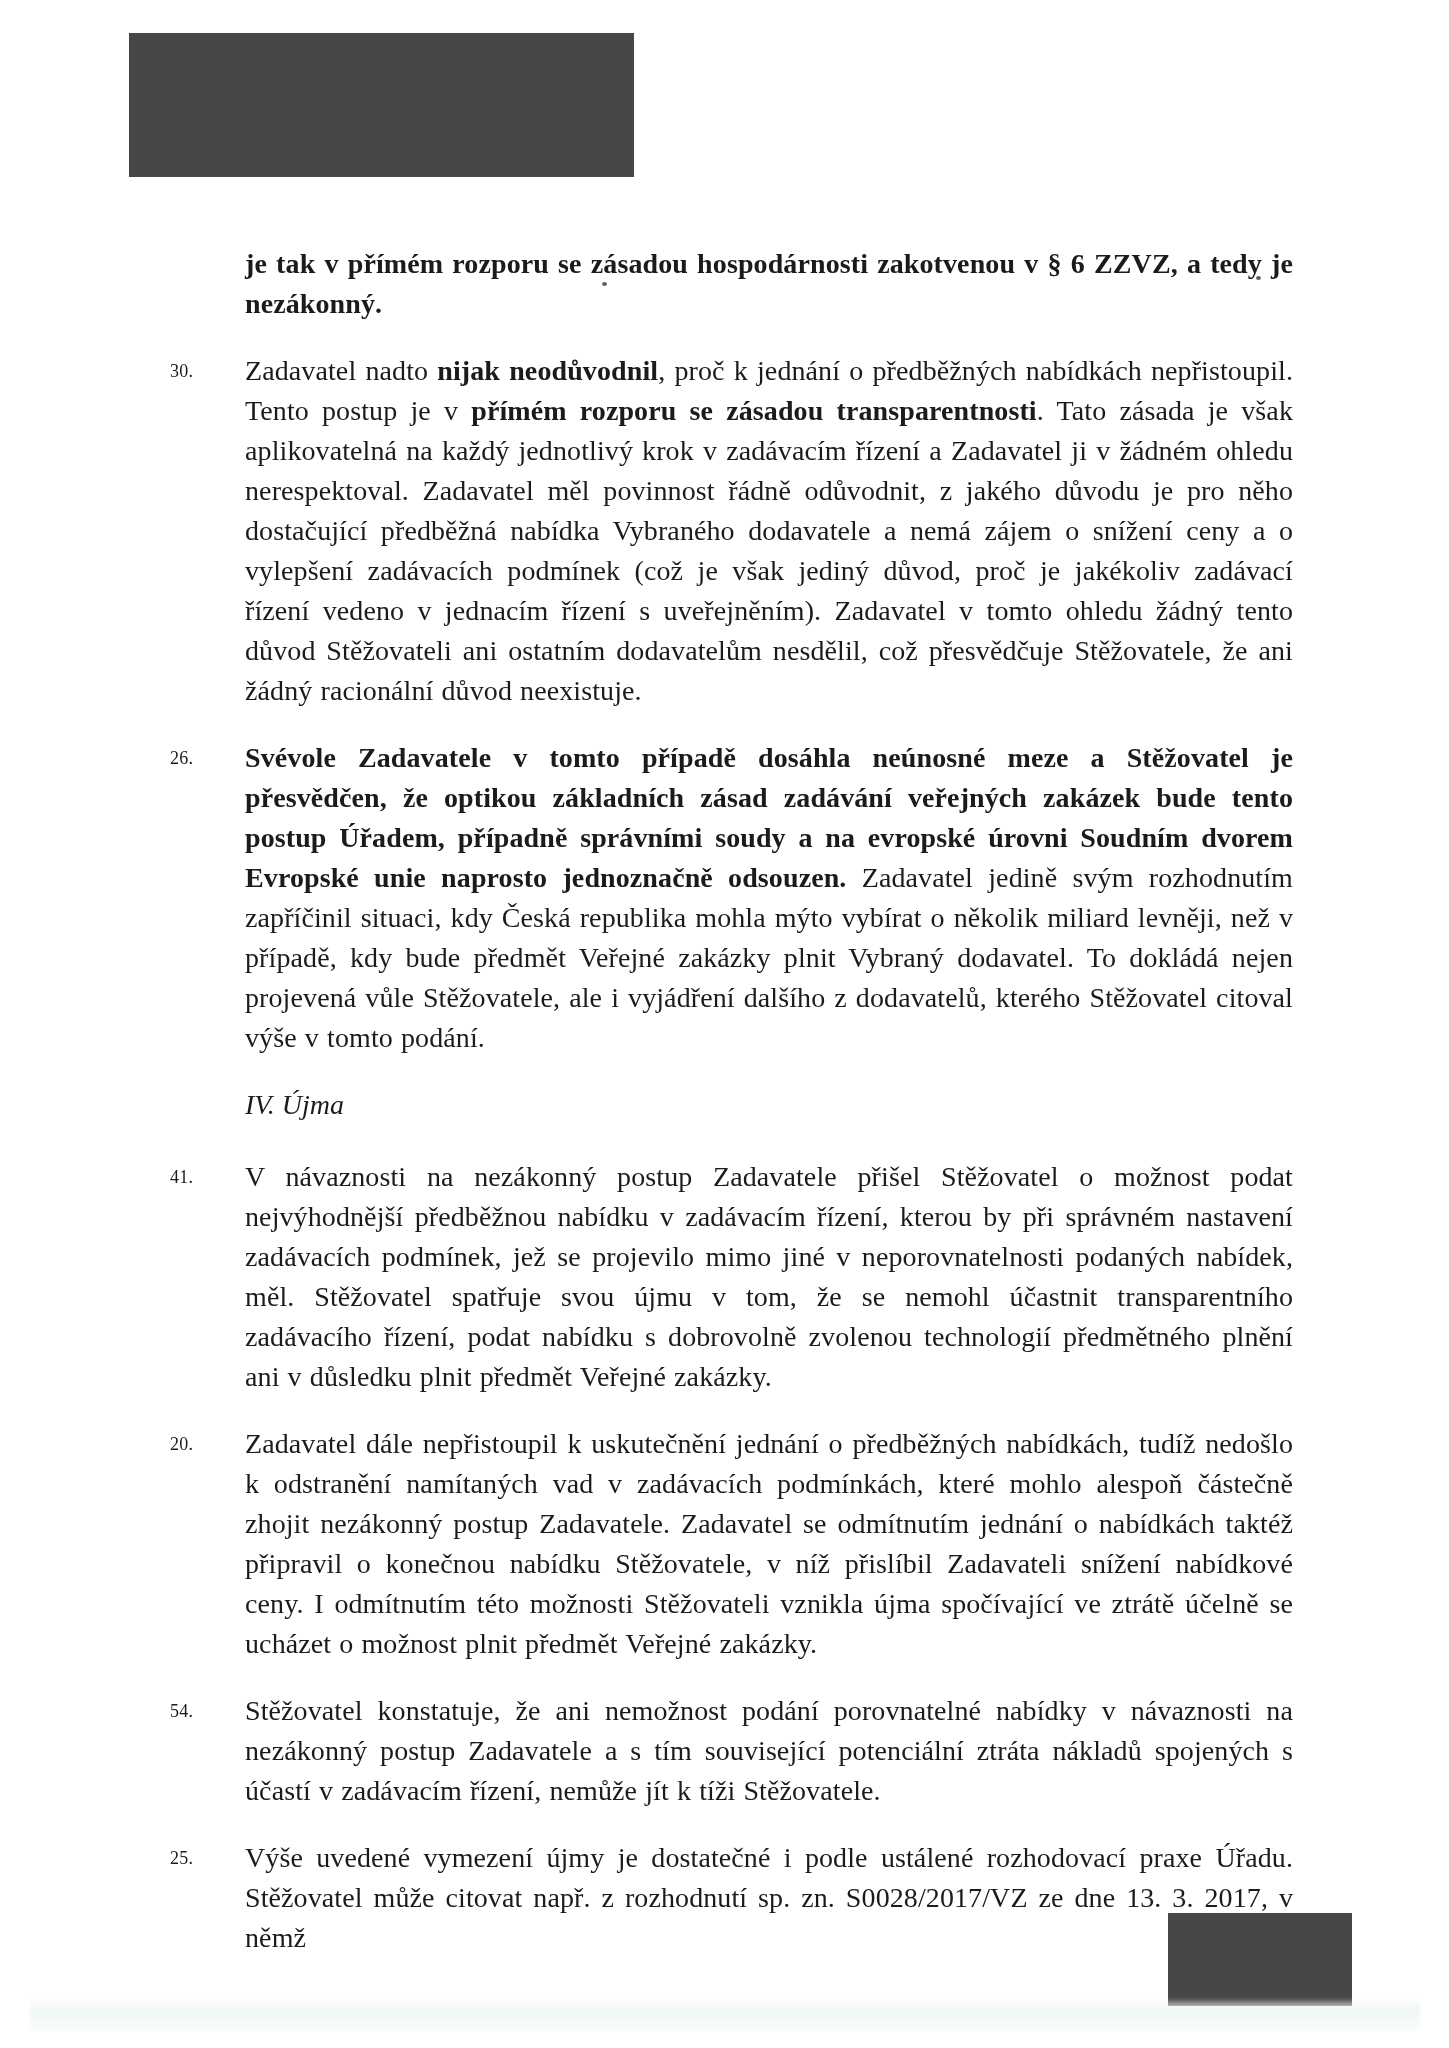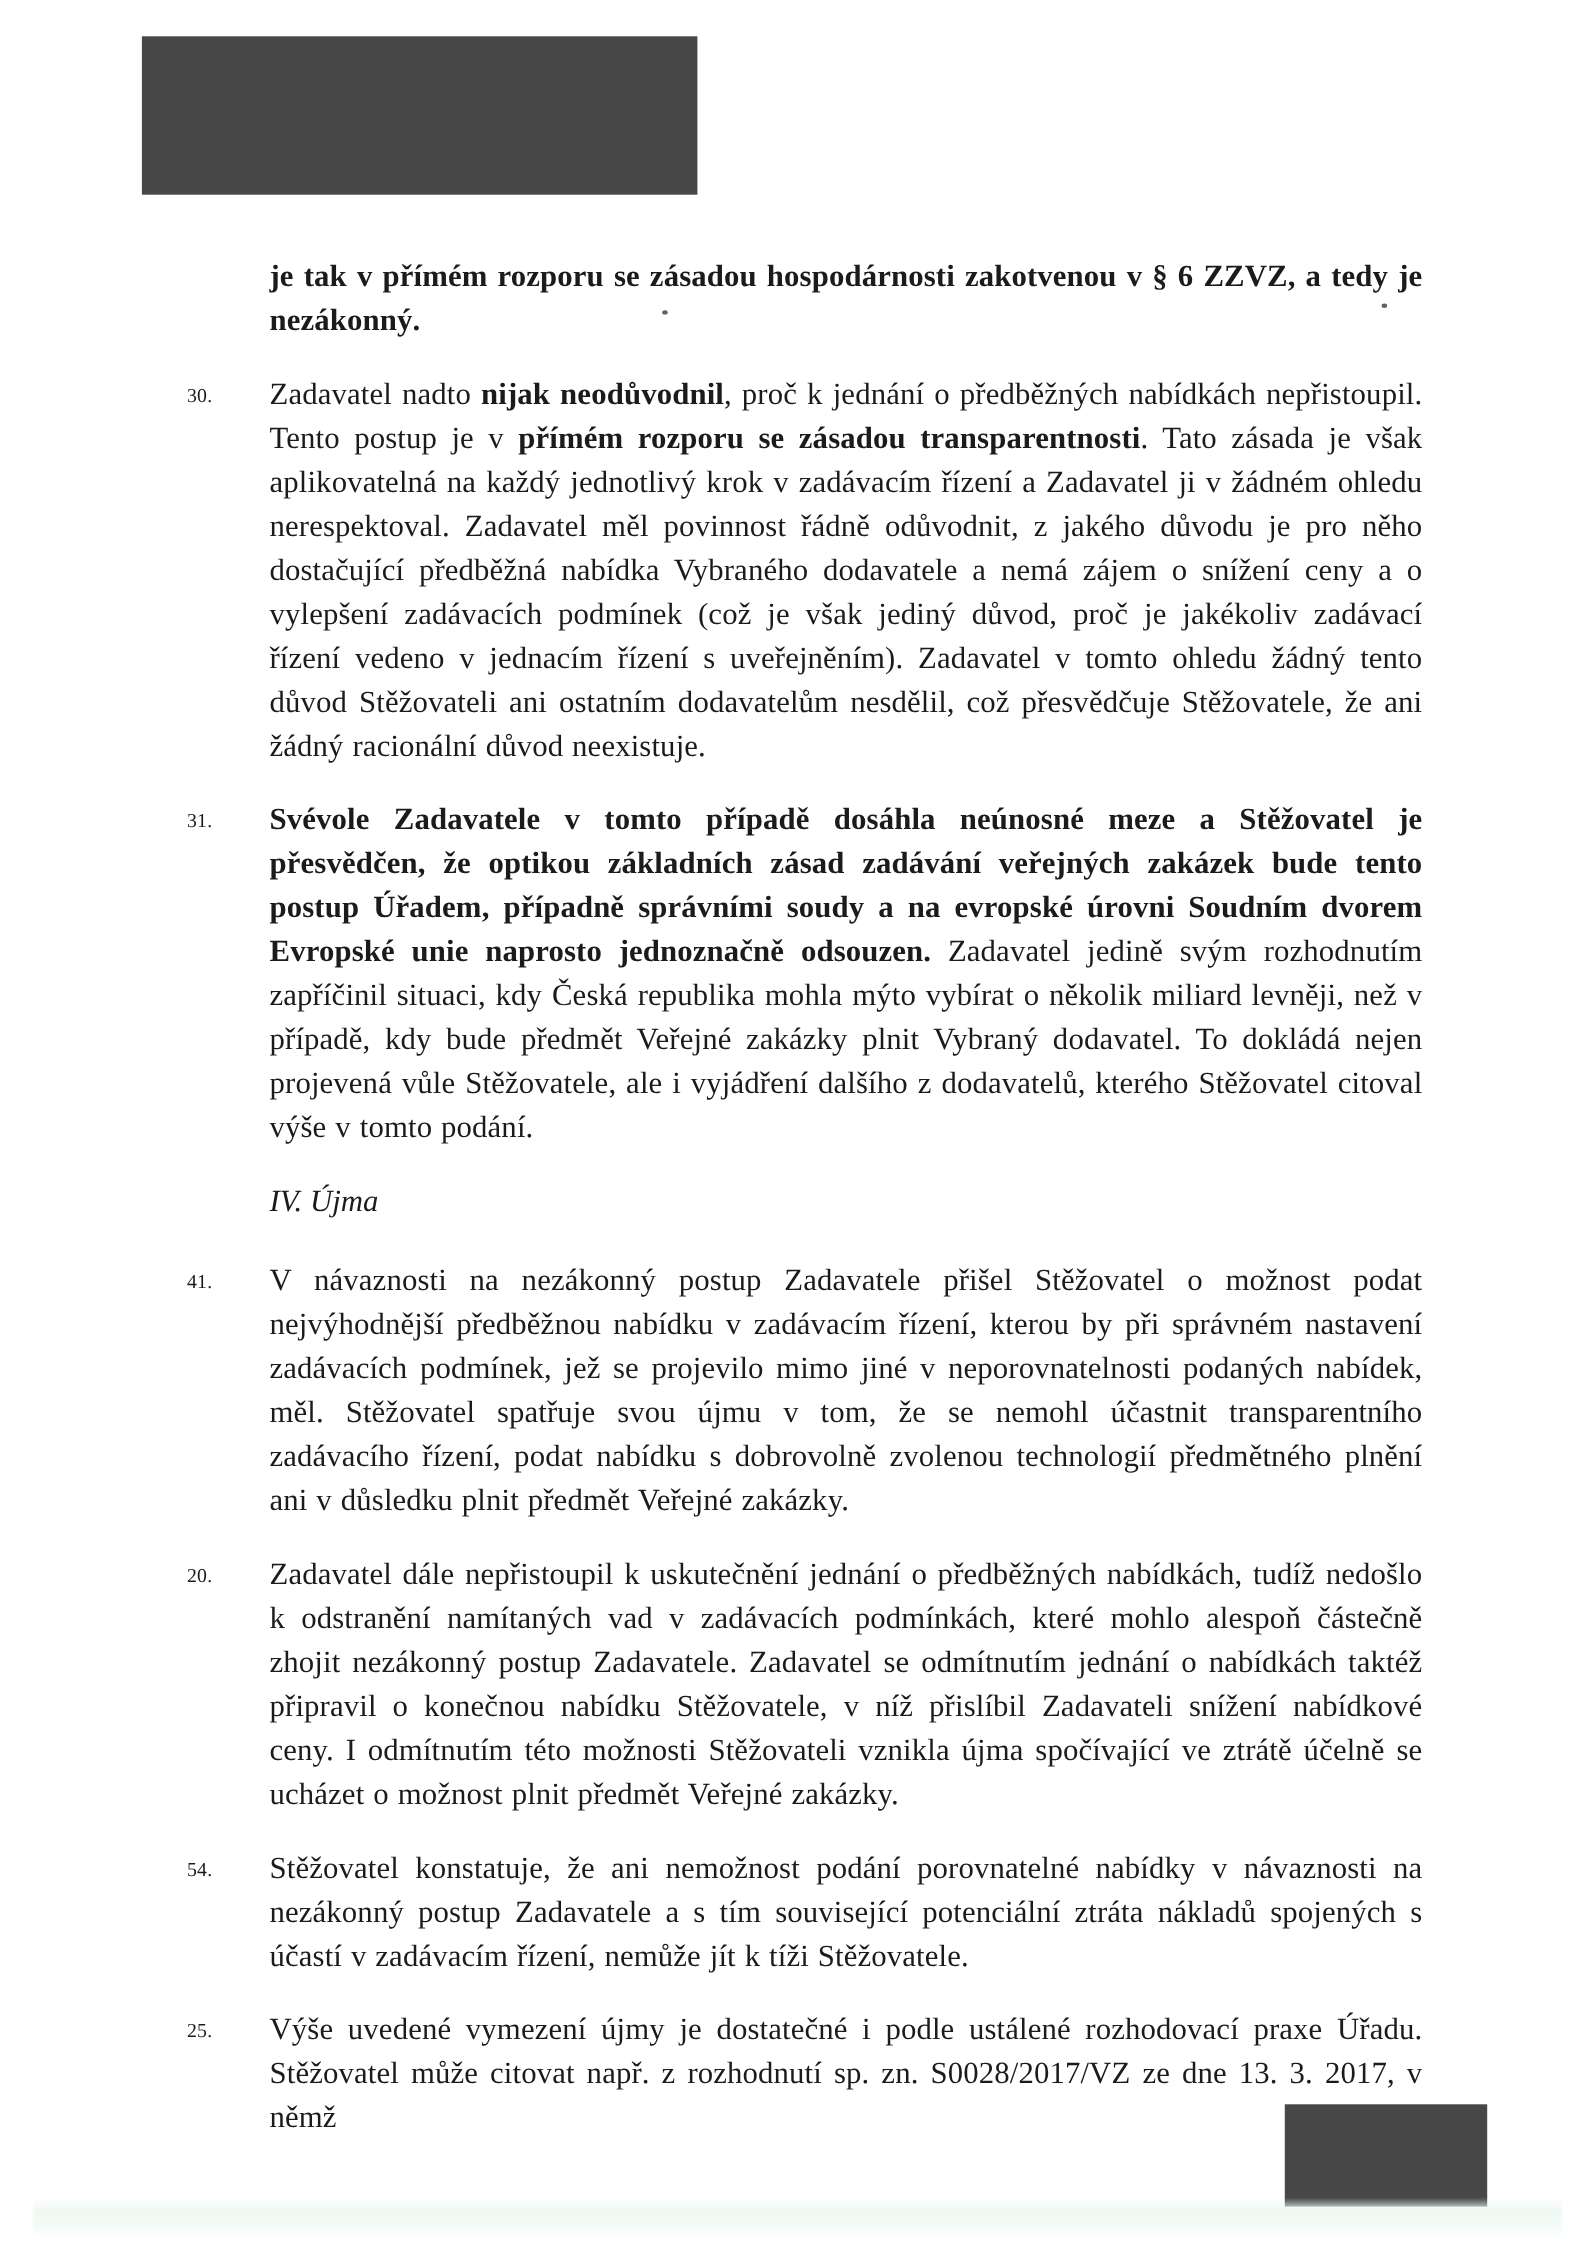--- a/index.html
+++ b/index.html
@@ -54,21 +54,21 @@
   .speck-2 { left: 1256px; top: 276px; }
   .content {
     position: absolute;
     left: 170px;
     top: 228px;
     width: 1123px;
   }
   .para-row {
     display: flex;
     align-items: flex-start;
-    margin: 4px 0 27px 0;
+    margin: 16px 0 27px 0;
     justify-content: center;
   }
   .para-num {
     flex: 0 0 75px;
     font-size: 18px;
     line-height: 40px;
     letter-spacing: 0.2px;
   }
   .para-text {
     flex: 1 1 auto;
@@ -98,21 +98,21 @@
   <div class="content" id="doc-content">
       <div class="para-row">
         <div class="para-num"></div>
         <div class="para-text"><span class="b">je tak v přímém rozporu se zásadou hospodárnosti zakotvenou v § 6 ZZVZ, a tedy je nezákonný.</span></div>
       </div>
       <div class="para-row">
         <div class="para-num">30.</div>
         <div class="para-text"><span>Zadavatel nadto </span><span class="b">nijak neodůvodnil</span><span>, proč k jednání o předběžných nabídkách nepřistoupil. Tento postup je v </span><span class="b">přímém rozporu se zásadou transparentnosti</span><span>. Tato zásada je však aplikovatelná na každý jednotlivý krok v zadávacím řízení a Zadavatel ji v žádném ohledu nerespektoval. Zadavatel měl povinnost řádně odůvodnit, z jakého důvodu je pro něho dostačující předběžná nabídka Vybraného dodavatele a nemá zájem o snížení ceny a o vylepšení zadávacích podmínek (což je však jediný důvod, proč je jakékoliv zadávací řízení vedeno v jednacím řízení s uveřejněním). Zadavatel v tomto ohledu žádný tento důvod Stěžovateli ani ostatním dodavatelům nesdělil, což přesvědčuje Stěžovatele, že ani žádný racionální důvod neexistuje.</span></div>
       </div>
       <div class="para-row">
-        <div class="para-num">31.</div>
+        <div class="para-num">26.</div>
         <div class="para-text"><span class="b">Svévole Zadavatele v tomto případě dosáhla neúnosné meze a Stěžovatel je přesvědčen, že optikou základních zásad zadávání veřejných zakázek bude tento postup Úřadem, případně správními soudy a na evropské úrovni Soudním dvorem Evropské unie naprosto jednoznačně odsouzen.</span><span> Zadavatel jedině svým rozhodnutím zapříčinil situaci, kdy Česká republika mohla mýto vybírat o několik miliard levněji, než v případě, kdy bude předmět Veřejné zakázky plnit Vybraný dodavatel. To dokládá nejen projevená vůle Stěžovatele, ale i vyjádření dalšího z dodavatelů, kterého Stěžovatel citoval výše v tomto podání.</span></div>
       </div>
       <div class="doc-heading">IV. Újma</div>
       <div class="para-row">
         <div class="para-num">41.</div>
         <div class="para-text"><span>V návaznosti na nezákonný postup Zadavatele přišel Stěžovatel o možnost podat nejvýhodnější předběžnou nabídku v zadávacím řízení, kterou by při správném nastavení zadávacích podmínek, jež se projevilo mimo jiné v neporovnatelnosti podaných nabídek, měl. Stěžovatel spatřuje svou újmu v tom, že se nemohl účastnit transparentního zadávacího řízení, podat nabídku s dobrovolně zvolenou technologií předmětného plnění ani v důsledku plnit předmět Veřejné zakázky.</span></div>
       </div>
       <div class="para-row">
         <div class="para-num">20.</div>
         <div class="para-text"><span>Zadavatel dále nepřistoupil k uskutečnění jednání o předběžných nabídkách, tudíž nedošlo k odstranění namítaných vad v zadávacích podmínkách, které mohlo alespoň částečně zhojit nezákonný postup Zadavatele. Zadavatel se odmítnutím jednání o nabídkách taktéž připravil o konečnou nabídku Stěžovatele, v níž přislíbil Zadavateli snížení nabídkové ceny. I odmítnutím této možnosti Stěžovateli vznikla újma spočívající ve ztrátě účelně se ucházet o možnost plnit předmět Veřejné zakázky.</span></div>

